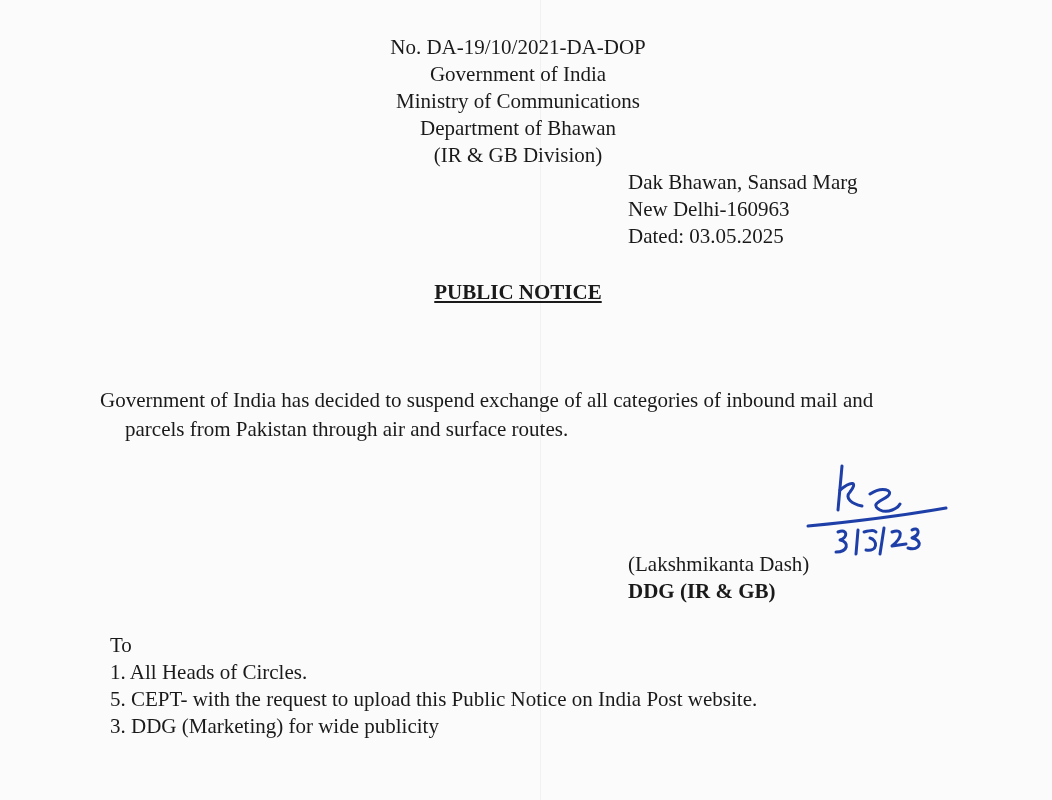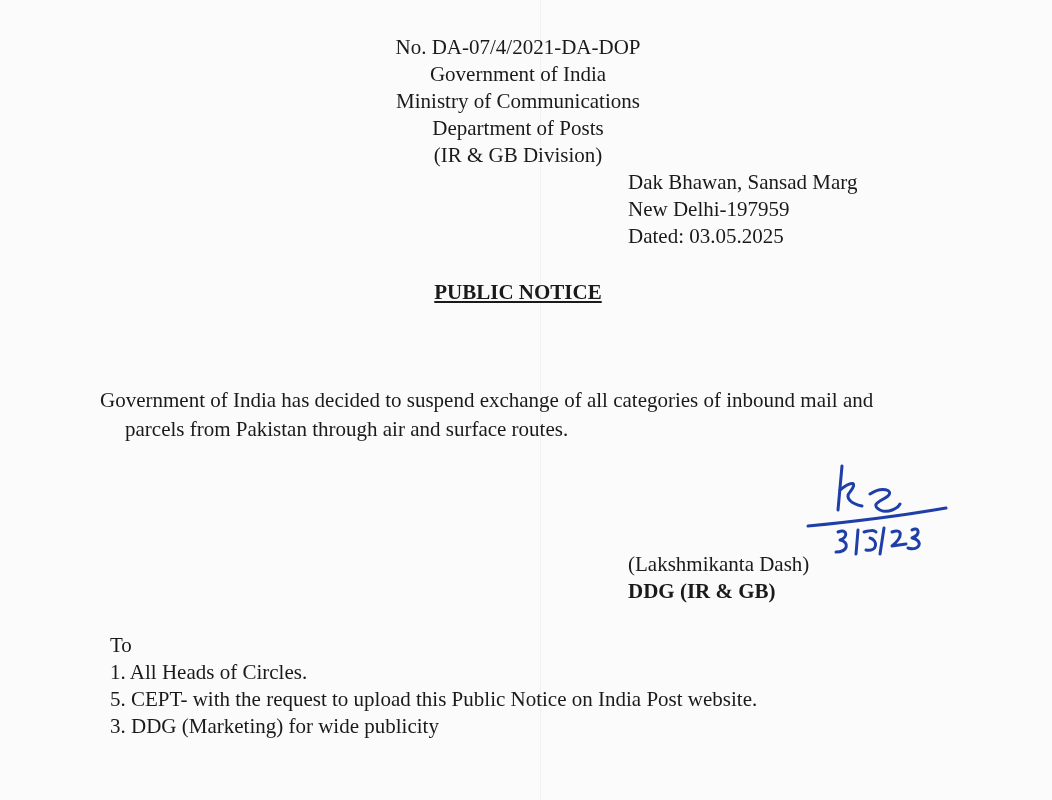--- a/index.html
+++ b/index.html
@@ -12,30 +12,30 @@
   .title{font-weight:bold;text-decoration:underline;}
   .body-text{line-height:30px;text-align:justify;}
   .sig{position:absolute;left:800px;top:460px;width:150px;height:100px;}
 </style>
 </head>
 <body>
 
 <div class="fold"></div>
 
 <div>
-  <div class="abs center" style="left:360px;top:34px;width:316px;">No. DA-07/4/2021-DA-DOP</div>
+  <div class="abs center" style="left:360px;top:34px;width:316px;">No. DA-19/10/2021-DA-DOP</div>
   <div class="abs center" style="left:360px;top:61px;width:316px;">Government of India</div>
   <div class="abs center" style="left:360px;top:88px;width:316px;">Ministry of Communications</div>
-  <div class="abs center" style="left:360px;top:115px;width:316px;">Department of Posts</div>
+  <div class="abs center" style="left:360px;top:115px;width:316px;">Department of Bhawan</div>
   <div class="abs center" style="left:360px;top:142px;width:316px;">(IR &amp; GB Division)</div>
 </div>
 
 <div>
   <div class="abs right" style="left:628px;top:169px;width:300px;">Dak Bhawan, Sansad Marg</div>
-  <div class="abs right" style="left:628px;top:196px;width:300px;">New Delhi-197959</div>
+  <div class="abs right" style="left:628px;top:196px;width:300px;">New Delhi-160963</div>
   <div class="abs right" style="left:628px;top:223px;width:300px;">Dated: 03.05.2025</div>
 </div>
 
 <div class="abs center title" style="left:360px;top:279px;width:316px;">PUBLIC NOTICE</div>
 
 <div>
   <div class="abs body-text" style="left:100px;top:385px;width:820px;">Government of India has decided to suspend exchange of all categories of inbound mail and</div>
   <div class="abs body-text" style="left:110px;top:414px;margin-left:15px;">parcels from Pakistan through air and surface routes.</div>
 </div>
 

